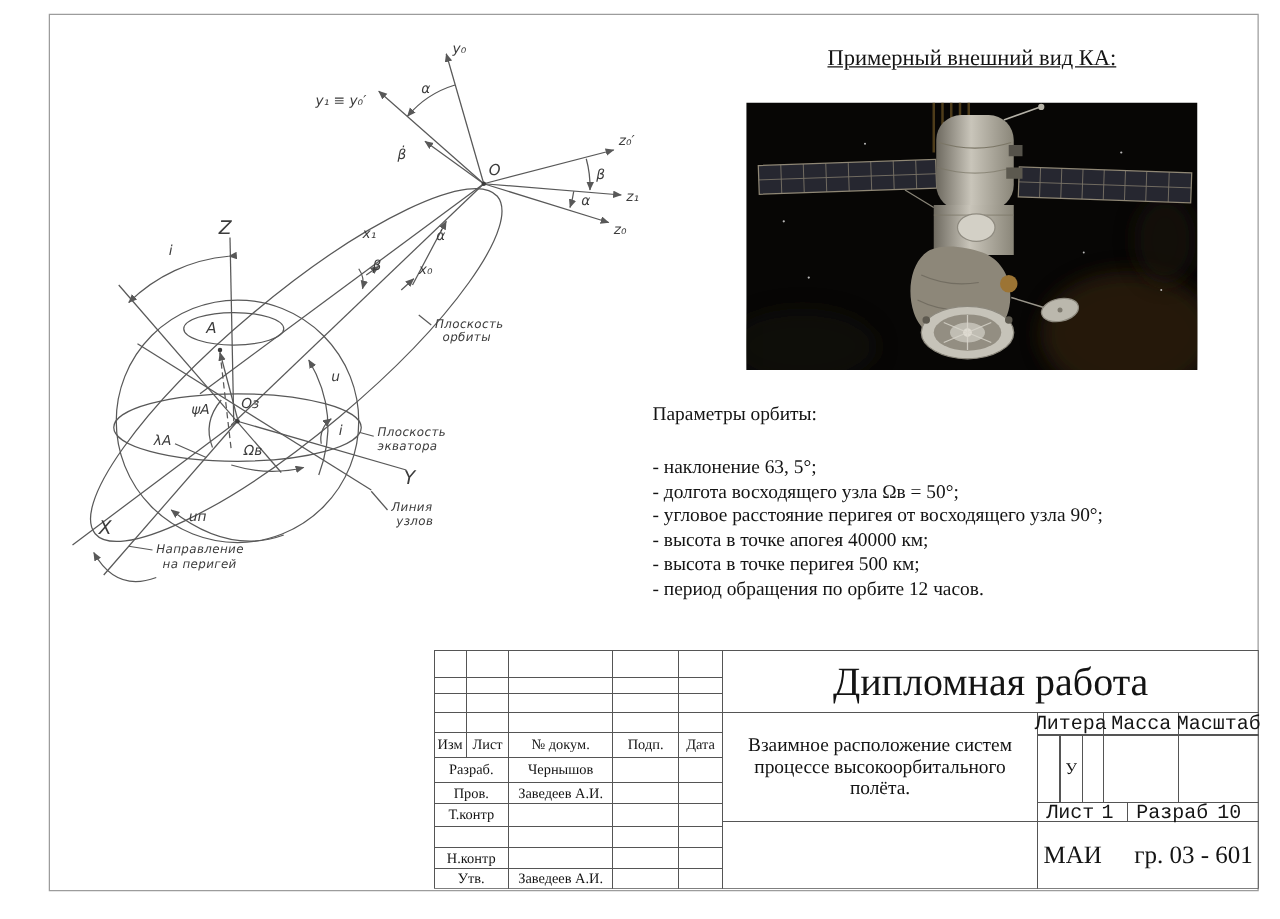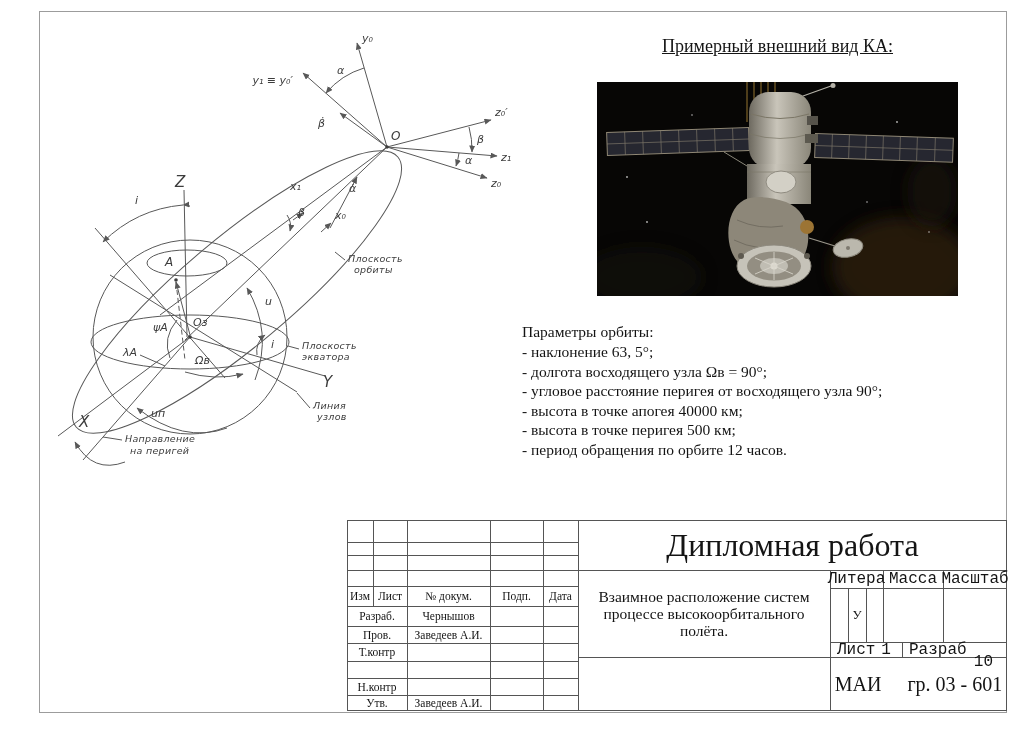--- a/index.html
+++ b/index.html
@@ -10,31 +10,31 @@
   .diagram{position:absolute;left:35px;top:10px;width:480px;height:500px;}
   .diagram text{fill:#3c3c3c;font-family:"DejaVu Sans",sans-serif;}
   .diagram .math{font-size:11px;font-style:italic;}
   .diagram .axis{font-size:15px;font-style:italic;}
   .diagram .pt{font-size:12px;font-style:italic;}
   .diagram .ann{font-size:9.5px;font-style:italic;letter-spacing:.3px;}
   .photo-caption{position:absolute;left:597px;top:36px;width:361px;text-align:center;
                  font-size:18px;text-decoration:underline;}
   .photo{position:absolute;left:597px;top:82px;width:361px;height:214px;}
   .params{position:absolute;left:522px;top:322px;font-size:15.5px;line-height:20px;}
-  .params-title{}
+  .params-title{margin-bottom:22px;}
   .params-list div{line-height:19.5px;}
   .titleblock{position:absolute;left:347px;top:520px;width:660px;height:191px;font-size:11.5px;}
   .tb-grid{position:absolute;left:0;top:0;width:660px;height:191px;}
   .tb-cell{position:absolute;display:flex;align-items:center;justify-content:center;
            box-sizing:border-box;white-space:nowrap;}
   .tb-big{font-size:32px;}
   .tb-desc{flex-direction:column;font-size:15.5px;line-height:17px;text-align:center;}
   .tb-sm{font-size:16px;font-family:Liberation Mono, monospace;}
   .tb-row-left{justify-content:flex-start;padding-left:7px;}
-  .tb-row-right{justify-content:flex-end;padding-right:14px;margin-top:12px;}
+  .tb-row-right{justify-content:flex-end;padding-right:14px;}
   .tb-mai{font-size:20px;gap:26px;}
 </style>
 </head>
 <body>
 
 <div class="page">
   <div class="frame"></div>
 
   <svg class="diagram" viewBox="0 0 480 500">
     <defs>
@@ -227,21 +227,21 @@
         <ellipse cx="251" cy="166" rx="15" ry="9" fill="#bbb8ad" stroke="#8d897e" transform="rotate(-12 251 166)"></ellipse>
         <circle cx="251" cy="166" r="2" fill="#7e7a6f"></circle>
       </g>
     </g>
   </svg>
 
   <div class="params">
     <div class="params-title">Параметры орбиты:</div>
     <div class="params-list">
       <div>- наклонение 63, 5°;</div>
-      <div>- долгота восходящего узла Ωв = 90°;</div>
+      <div>- долгота восходящего узла Ωв = 50°;</div>
       <div>- угловое расстояние перигея от восходящего узла 90°;</div>
       <div>- высота в точке апогея 40000 км;</div>
       <div>- высота в точке перигея 500 км;</div>
       <div>- период обращения по орбите 12 часов.</div>
     </div>
   </div>
 
   <div class="titleblock">
     <svg class="tb-grid" viewBox="0 0 660 191" preserveAspectRatio="none" shape-rendering="crispEdges">
       <rect x="0.5" y="0.5" width="659" height="190" fill="none" stroke="#555" stroke-width="1"></rect>

